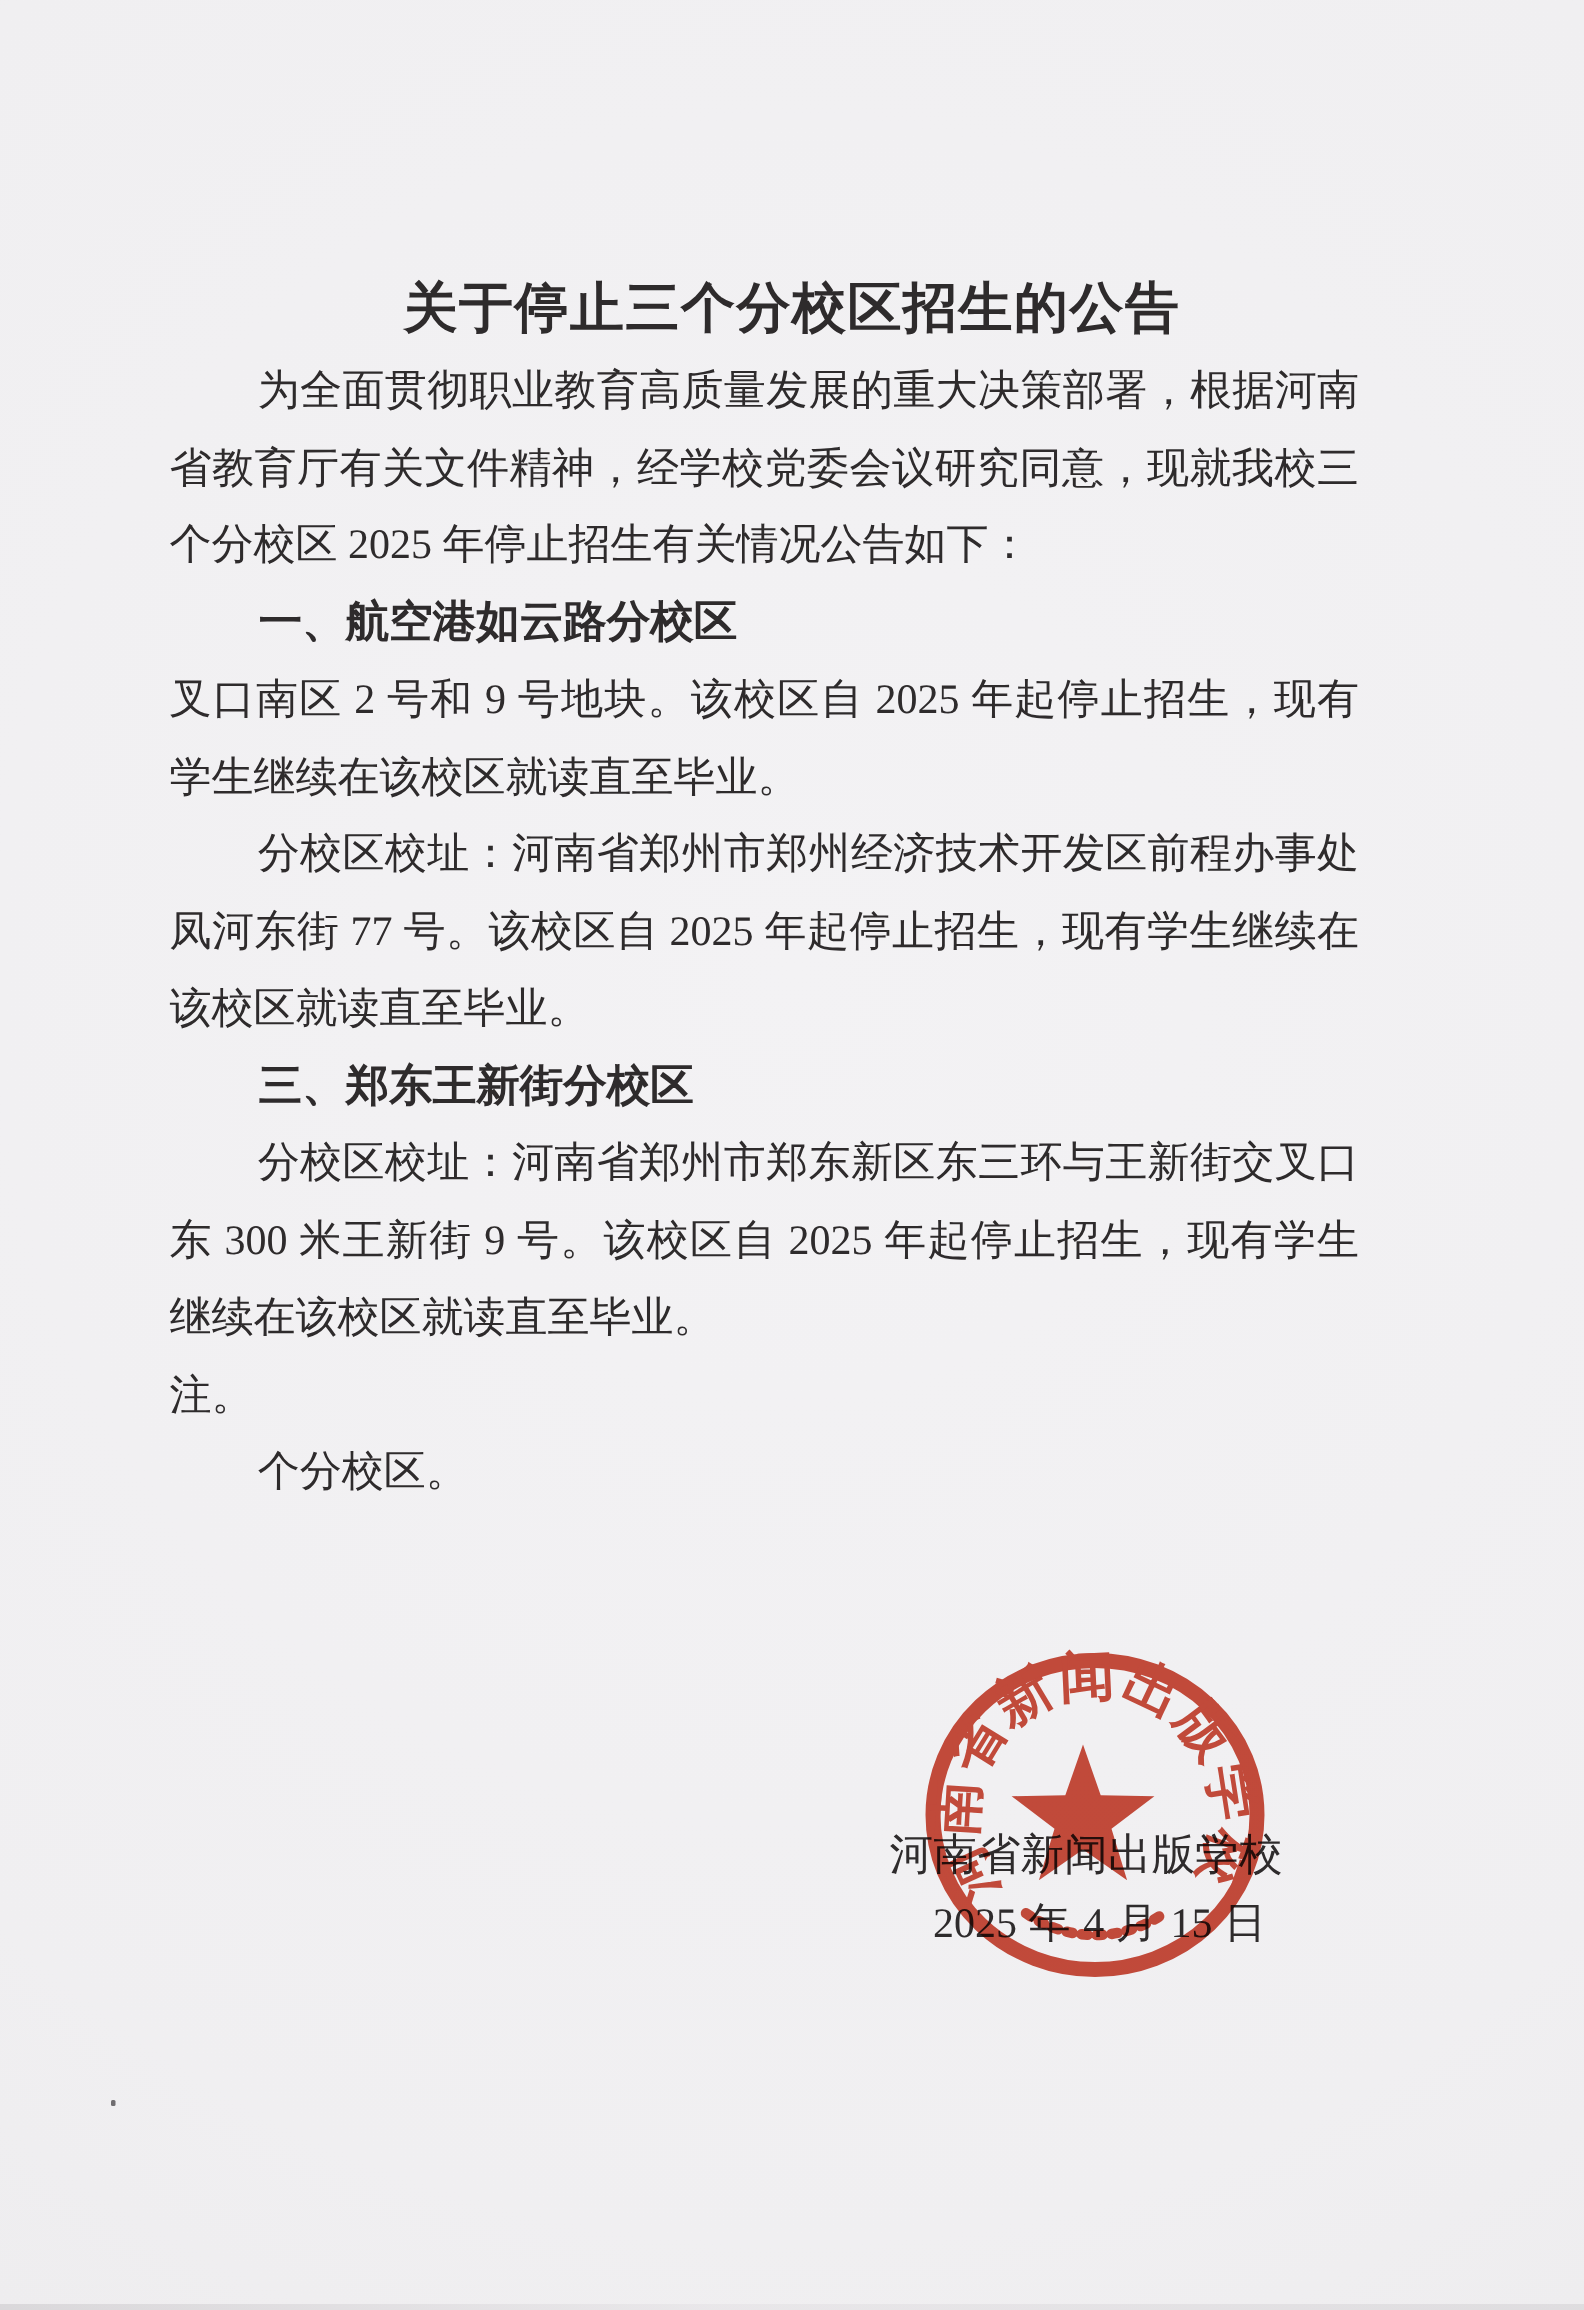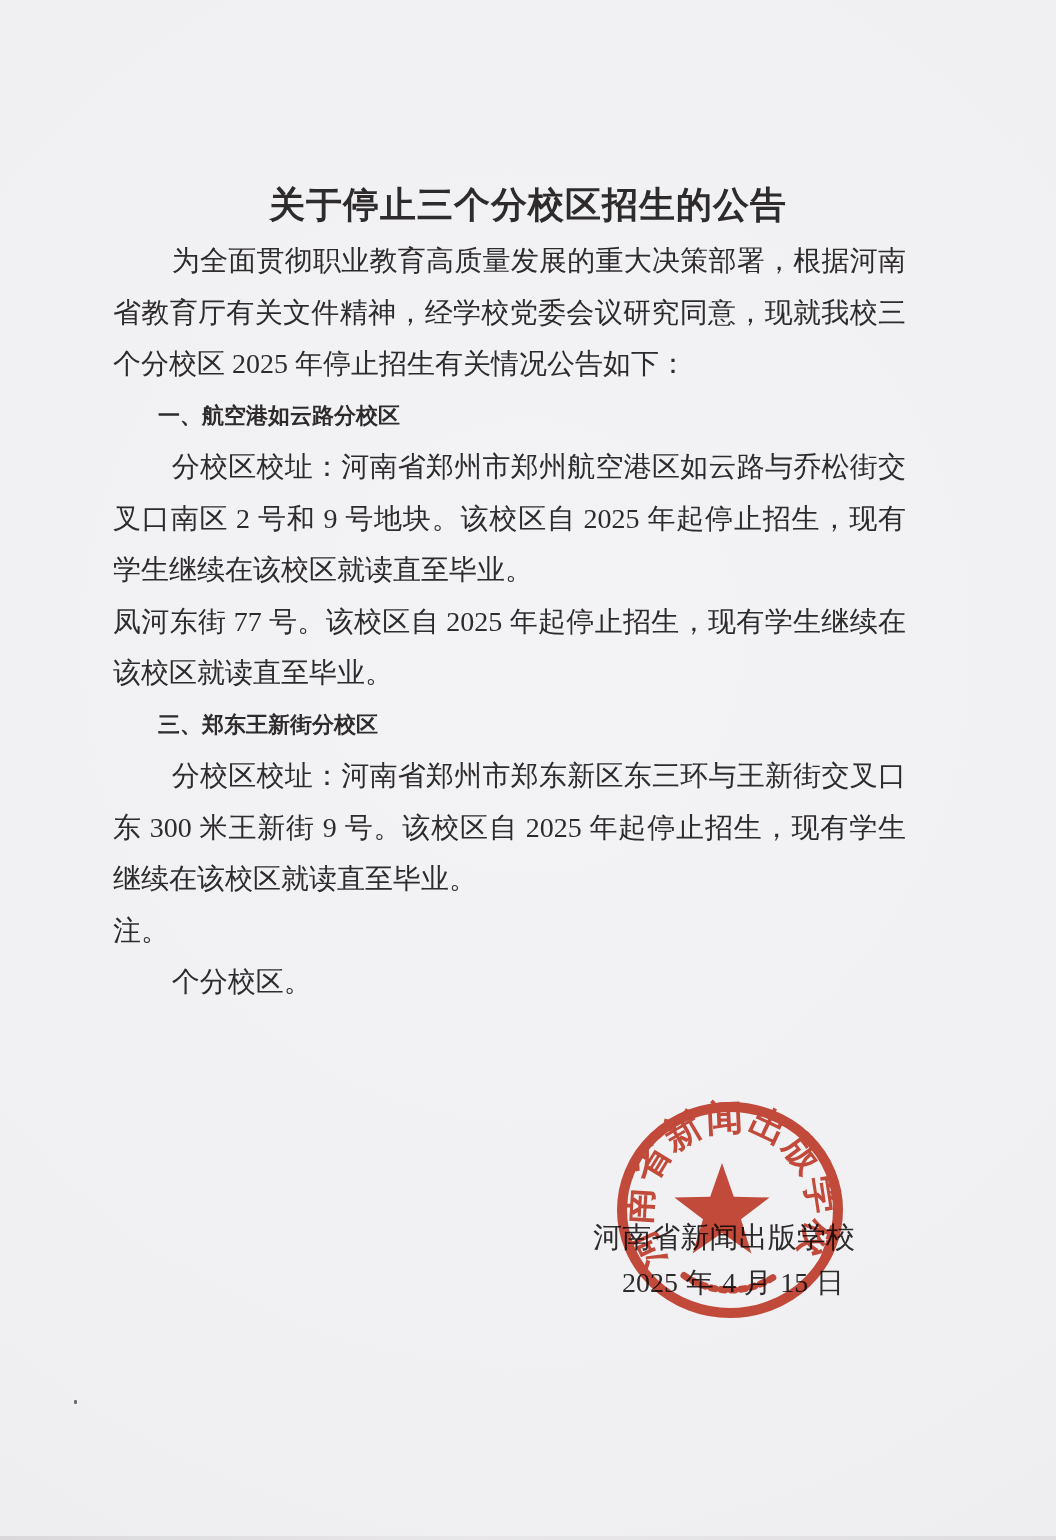--- a/index.html
+++ b/index.html
@@ -36,21 +36,21 @@
     overflow:hidden;
   }
   .j{
     text-align:justify;
     text-align-last:justify;
     text-justify:inter-character;
   }
   .ind{text-indent:2.1em;}
   .hd{
     font-family:Liberation Serif, serif;
-    font-weight:700;font-size:22px;
+    font-weight:700;font-size:29px;
     text-indent:2.05em;
   }
   .sig{
     position:absolute;left:593px;top:1217px;width:262px;height:40px;
     line-height:40px;font-size:29px;
     text-align:justify;text-align-last:justify;text-justify:inter-character;
     overflow:hidden;
   }
   .date{
     position:absolute;left:622px;top:1263px;width:222px;height:40px;
@@ -93,23 +93,23 @@
 
 <div class="page">
 
   <h1 class="title">关于停止三个分校区招生的公告</h1>
 
   <div class="doc">
     <div class="ln j ind">为全面贯彻职业教育高质量发展的重大决策部署，根据河南</div>
     <div class="ln j">省教育厅有关文件精神，经学校党委会议研究同意，现就我校三</div>
     <div class="ln">个分校区 2025 年停止招生有关情况公告如下：</div>
     <div class="ln hd">一、航空港如云路分校区</div>
-    <div class="ln j ind">分校区校址：河南省郑州市郑州航空港区如云路与乔松街交</div>
     <div class="ln j">叉口南区 2 号和 9 号地块。该校区自 2025 年起停止招生，现有</div>
     <div class="ln">学生继续在该校区就读直至毕业。</div>
+    <div class="ln j ind">分校区校址：河南省郑州市郑州经济技术开发区前程办事处</div>
     <div class="ln j">凤河东街 77 号。该校区自 2025 年起停止招生，现有学生继续在</div>
     <div class="ln">该校区就读直至毕业。</div>
     <div class="ln hd">三、郑东王新街分校区</div>
     <div class="ln j ind">分校区校址：河南省郑州市郑东新区东三环与王新街交叉口</div>
     <div class="ln j">东 300 米王新街 9 号。该校区自 2025 年起停止招生，现有学生</div>
     <div class="ln">继续在该校区就读直至毕业。</div>
     <div class="ln">注。</div>
     <div class="ln ind">个分校区。</div>
   </div>
 

